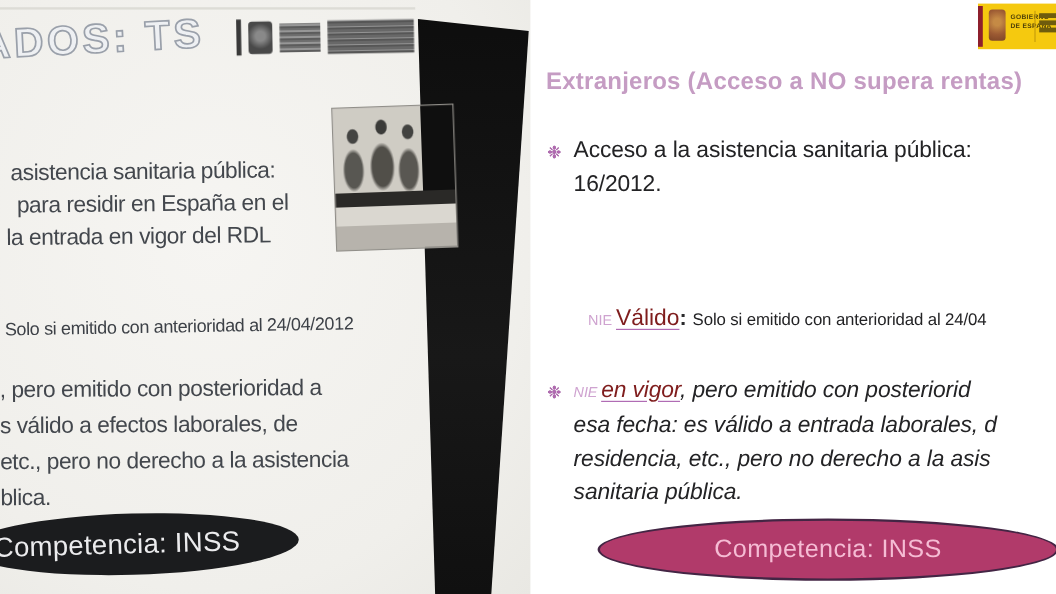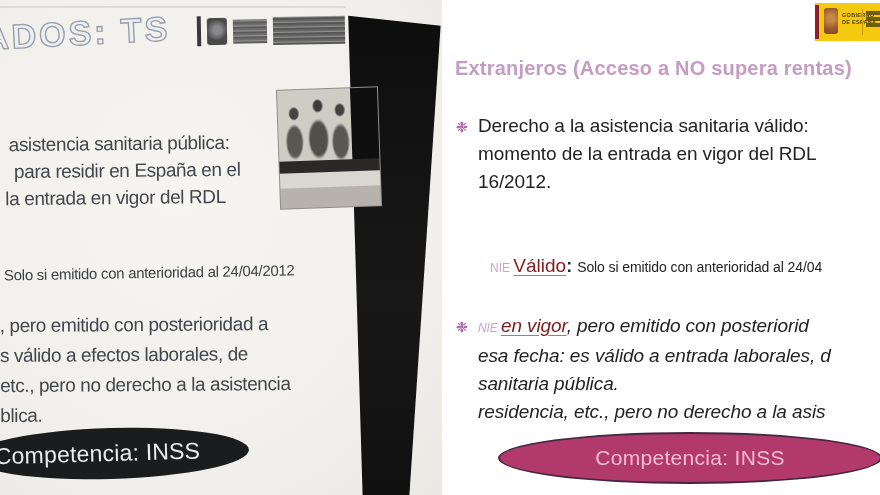--- a/index.html
+++ b/index.html
@@ -131,34 +131,33 @@
     <div class="abs rl-sep"></div>
     <div class="abs rl-mblock"></div>
     <div class="abs rl-mblock rl-mblock2"></div>
     <div class="abs rl-mblock rl-mblock3"></div>
   </div>
 
   <div id="right-title" class="abs">Extranjeros (Acceso a NO supera rentas)</div>
 
   <div id="b1-icon" class="abs bullet-ic">❉</div>
   <div id="bullet1" class="abs rtext">
-    <div class="ln">Derecho a la asistencia sanitaria válido:</div>
-    <div class="ln">momento de la entrada en vigor del RDL</div>
+    <div class="ln">Acceso a la asistencia sanitaria pública:</div>
     <div class="ln">16/2012.</div>
   </div>
 
   <div id="nie-note" class="abs">
     <span class="nie-lilac">NIE </span><span class="nie-pink">Válido</span><span class="nie-colon">: </span><span class="nie-rest">Solo si emitido con anterioridad al 24/04</span>
   </div>
 
   <div id="b2-icon" class="abs bullet-ic">❉</div>
   <div id="bullet2" class="abs rtext">
     <div class="ln"><span class="nie-lilac">NIE </span><span class="nie-pink">en vigor</span><span>, pero emitido con posteriorid</span></div>
     <div class="ln">esa fecha: es válido a entrada laborales, d</div>
+    <div class="ln">residencia, etc., pero no derecho a la asis</div>
     <div class="ln">sanitaria pública.</div>
-    <div class="ln">residencia, etc., pero no derecho a la asis</div>
   </div>
 
   <div id="right-badge" class="abs">
     <span class="badge-txt">Competencia: INSS</span>
   </div>
 
 </div>
 
 </body></html>

